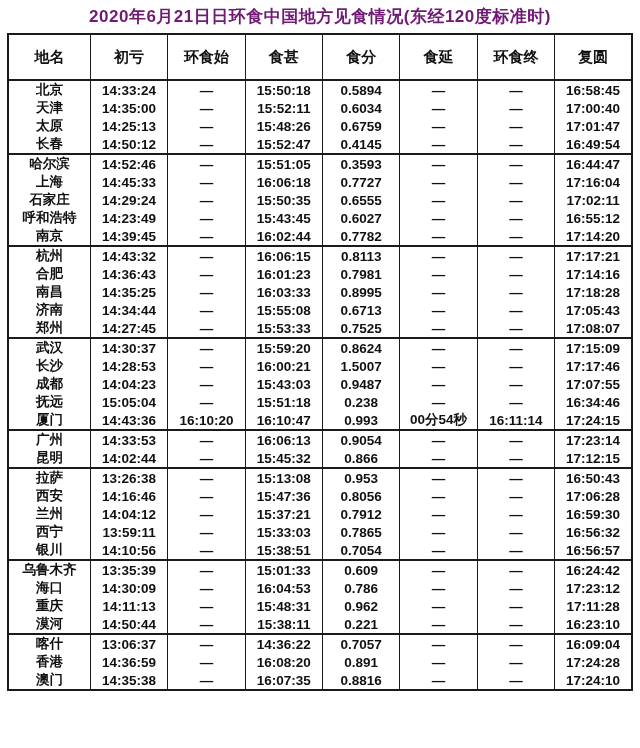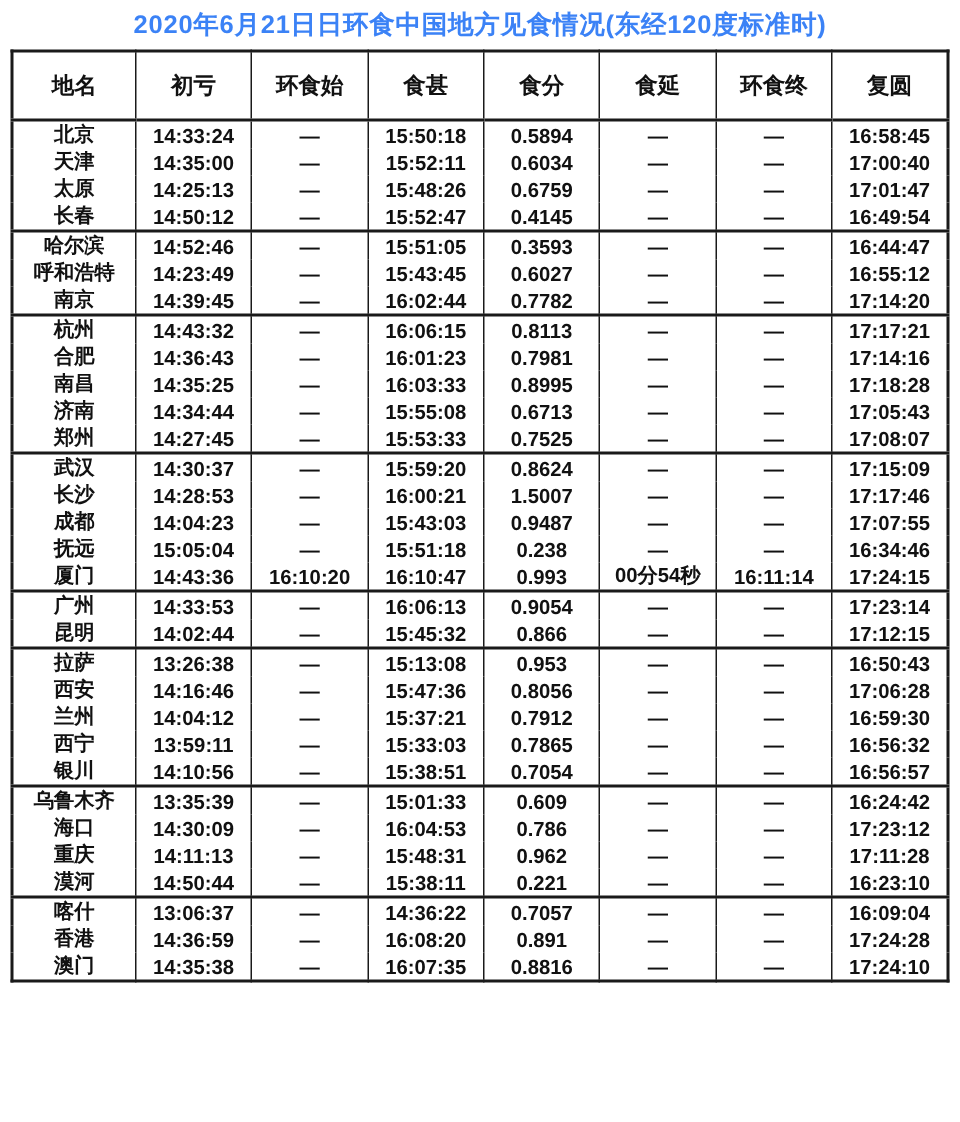--- a/index.html
+++ b/index.html
@@ -16,21 +16,21 @@
     width: 640px;
     height: 748px;
     padding: 3px 7px 4px 7px;
     background: #ffffff;
   }
   .title {
     margin: 2px 0 5px 0;
     text-align: center;
     font-size: 17px;
     font-weight: bold;
-    color: #3b82f6;
+    color: #701a75;
     letter-spacing: 0.5px;
     white-space: nowrap;
   }
   table.eclipse {
     width: 100%;
     border-collapse: collapse;
     table-layout: fixed;
     border: 2px solid #1a1a1a;
   }
   table.eclipse col.c-place { width: 13.2%; }
@@ -150,20 +150,40 @@
           <td class="place">哈尔滨</td>
           <td>14:52:46</td>
           <td>—</td>
           <td>15:51:05</td>
           <td>0.3593</td>
           <td>—</td>
           <td>—</td>
           <td>16:44:47</td>
         </tr>
         <tr>
+          <td class="place">上海</td>
+          <td>14:45:33</td>
+          <td>—</td>
+          <td>16:06:18</td>
+          <td>0.7727</td>
+          <td>—</td>
+          <td>—</td>
+          <td>17:16:04</td>
+        </tr>
+        <tr>
+          <td class="place">石家庄</td>
+          <td>14:29:24</td>
+          <td>—</td>
+          <td>15:50:35</td>
+          <td>0.6555</td>
+          <td>—</td>
+          <td>—</td>
+          <td>17:02:11</td>
+        </tr>
+        <tr>
           <td class="place">呼和浩特</td>
           <td>14:23:49</td>
           <td>—</td>
           <td>15:43:45</td>
           <td>0.6027</td>
           <td>—</td>
           <td>—</td>
           <td>16:55:12</td>
         </tr>
         <tr>

